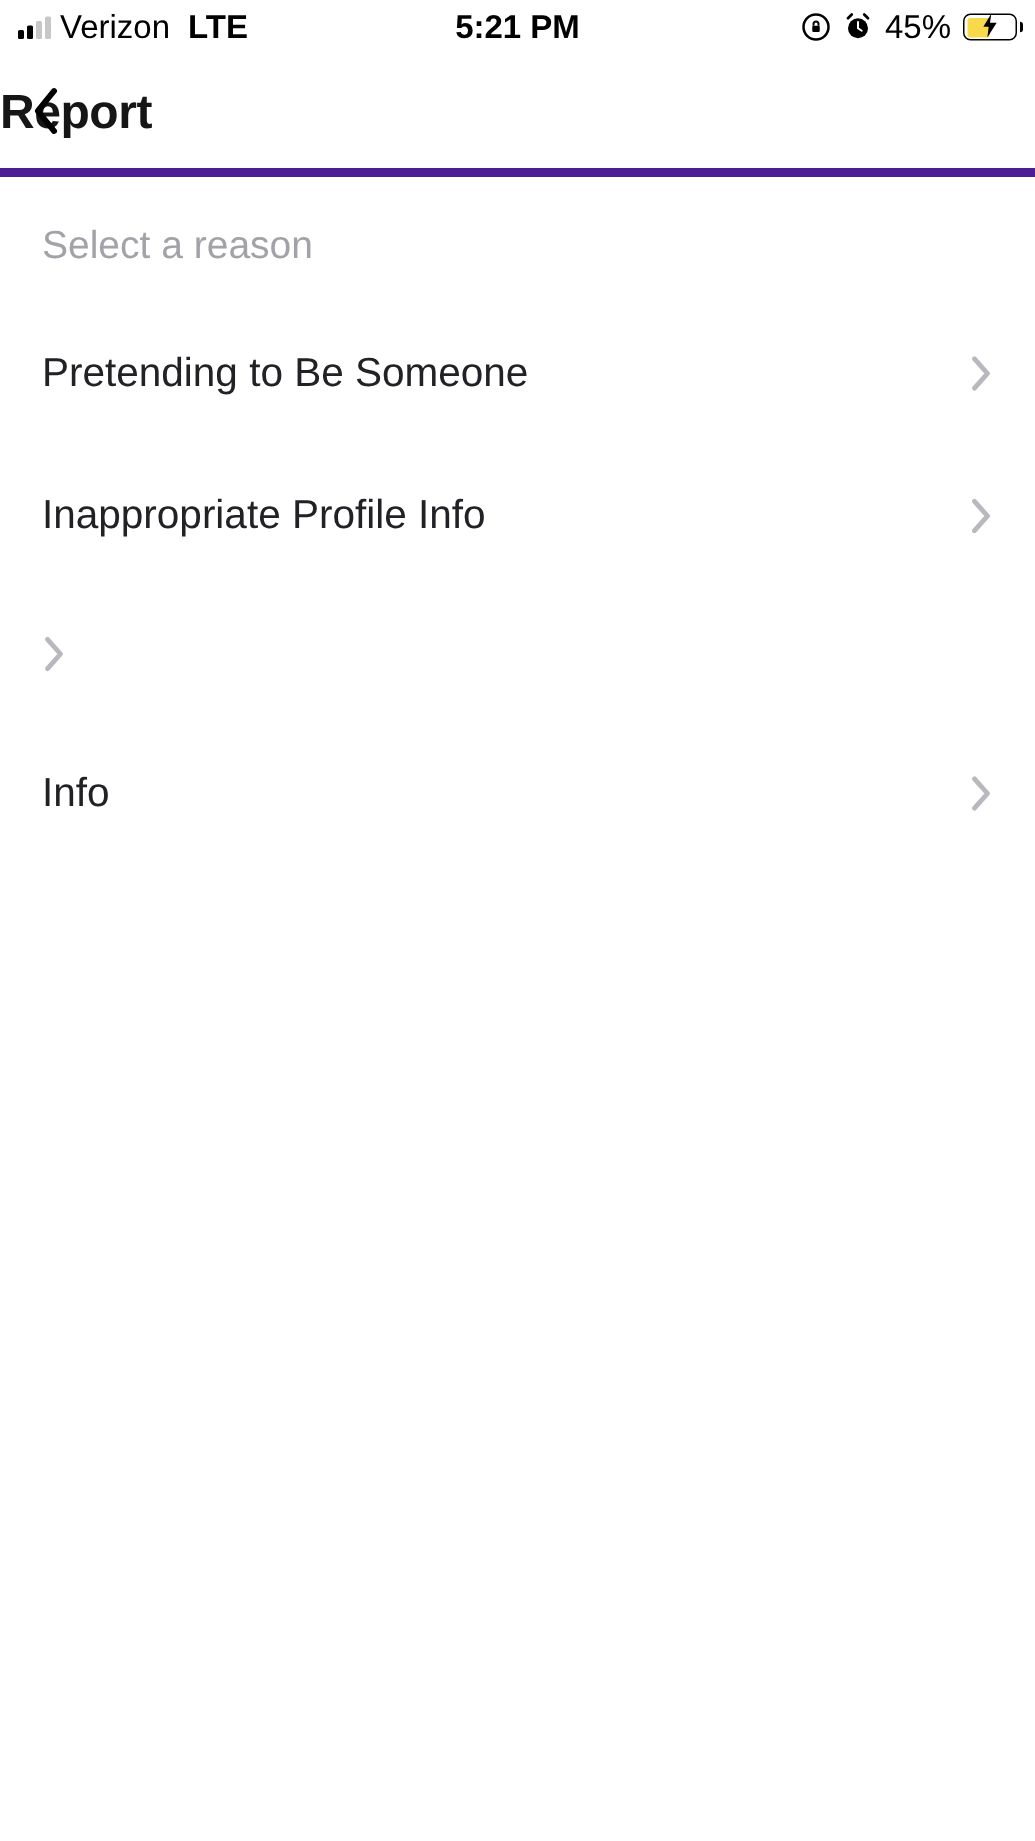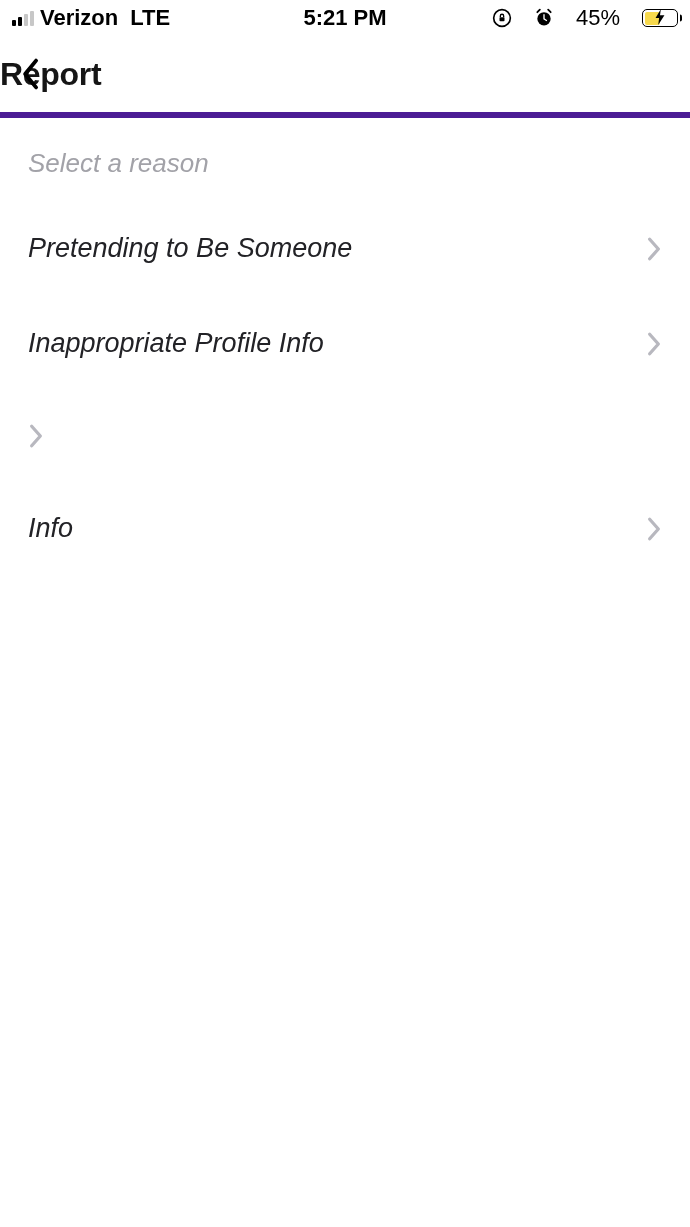--- a/index.html
+++ b/index.html
@@ -34,38 +34,38 @@
     }
     .status-center {
       position: absolute;
       left: 50%;
       transform: translateX(-50%);
       font-weight: 700;
     }
     .status-right {
       display: flex;
       align-items: center;
-      gap: 22px;
+      gap: 8px;
     }
     .signal-bars {
       display: flex;
       align-items: flex-end;
       gap: 2px;
       height: 16px;
     }
     .signal-bars span {
       width: 4px;
       background: #c7c7c7;
       border-radius: 1px;
     }
     .signal-bars span:nth-child(1) { height: 6px; background: #000; }
     .signal-bars span:nth-child(2) { height: 9px; background: #000; }
     .signal-bars span:nth-child(3) { height: 12px; }
     .signal-bars span:nth-child(4) { height: 15px; }
-    .carrier { font-weight: 700; }
+    .carrier { font-weight: 400; }
     .network { font-weight: 700; margin-left: 6px;}
     .lock-icon, .alarm-icon {
       display: inline-flex;
       align-items: center;
     }
     .battery-wrap {
       display: flex;
       align-items: center;
       gap: 2px;
     }
@@ -129,21 +129,20 @@
     }
     .nav-title {
       font-size: 32px;
       font-weight: 800;
       color: #161616;
       letter-spacing: -0.3px;
     }
     
     .content {
       padding: 30px 28px 0 28px;
-      font-style: italic;
     }
     .section-label {
       font-size: 26px;
       font-weight: 400;
       color: #a2a2a8;
       margin-bottom: 22px;
     }
     .list {
       display: flex;
       flex-direction: column;

